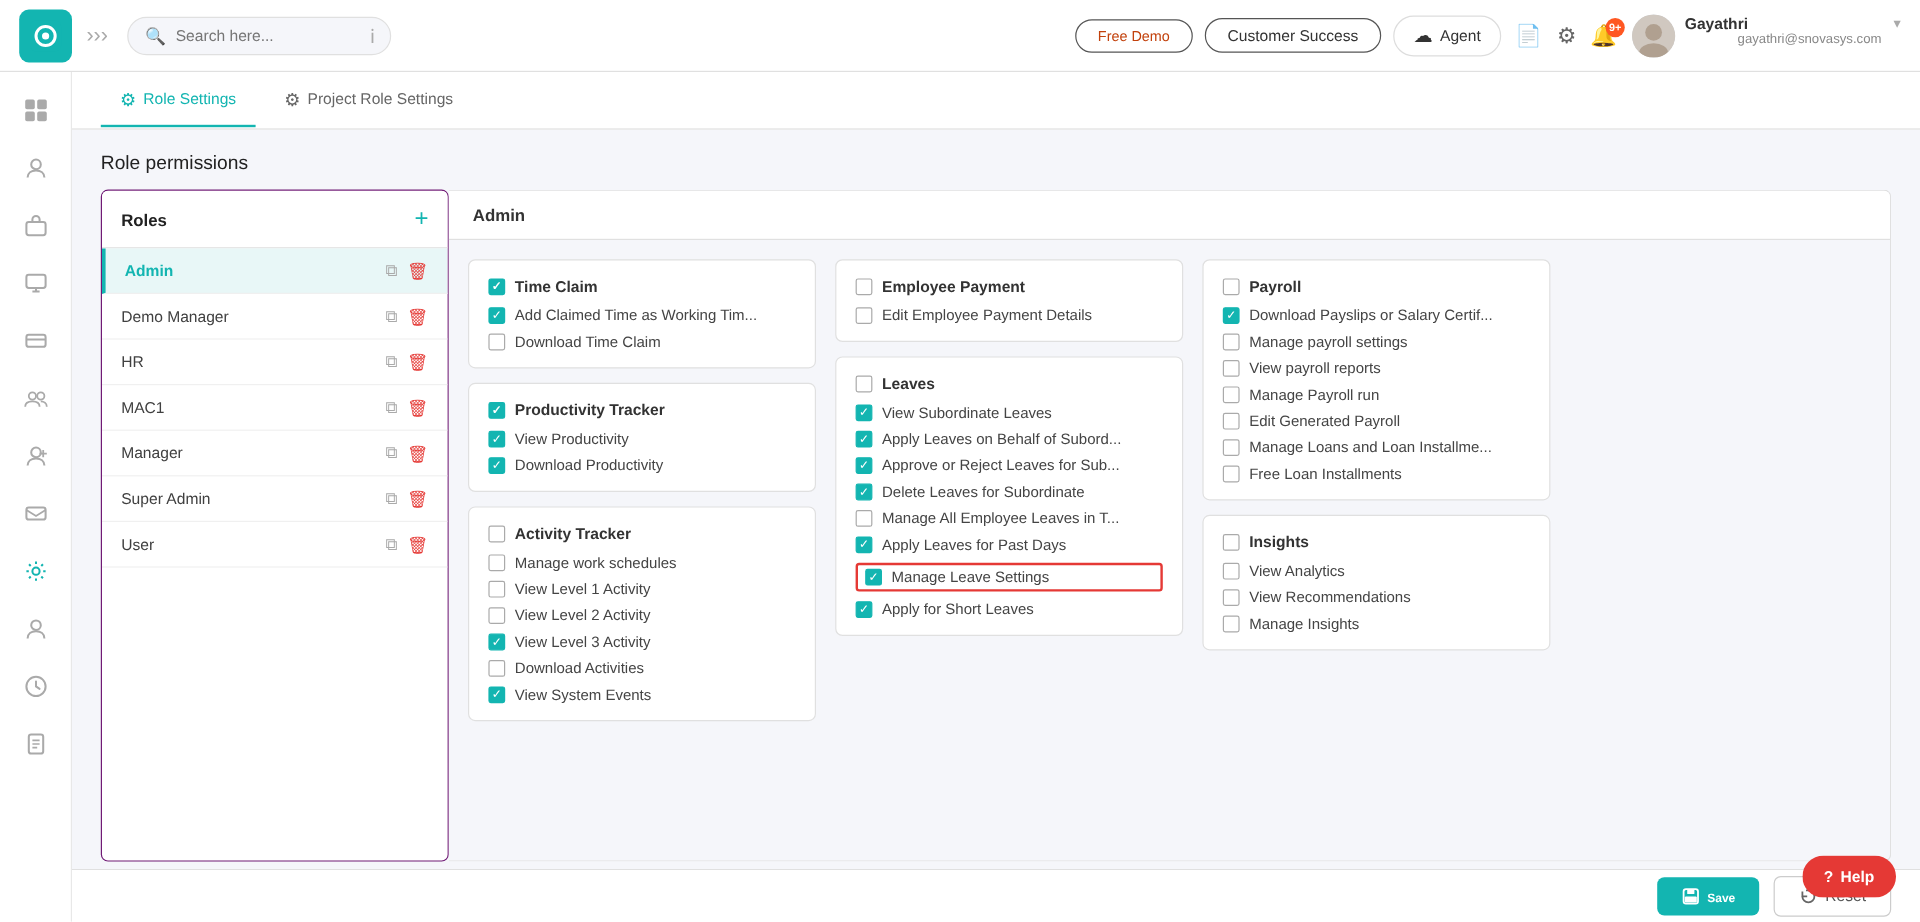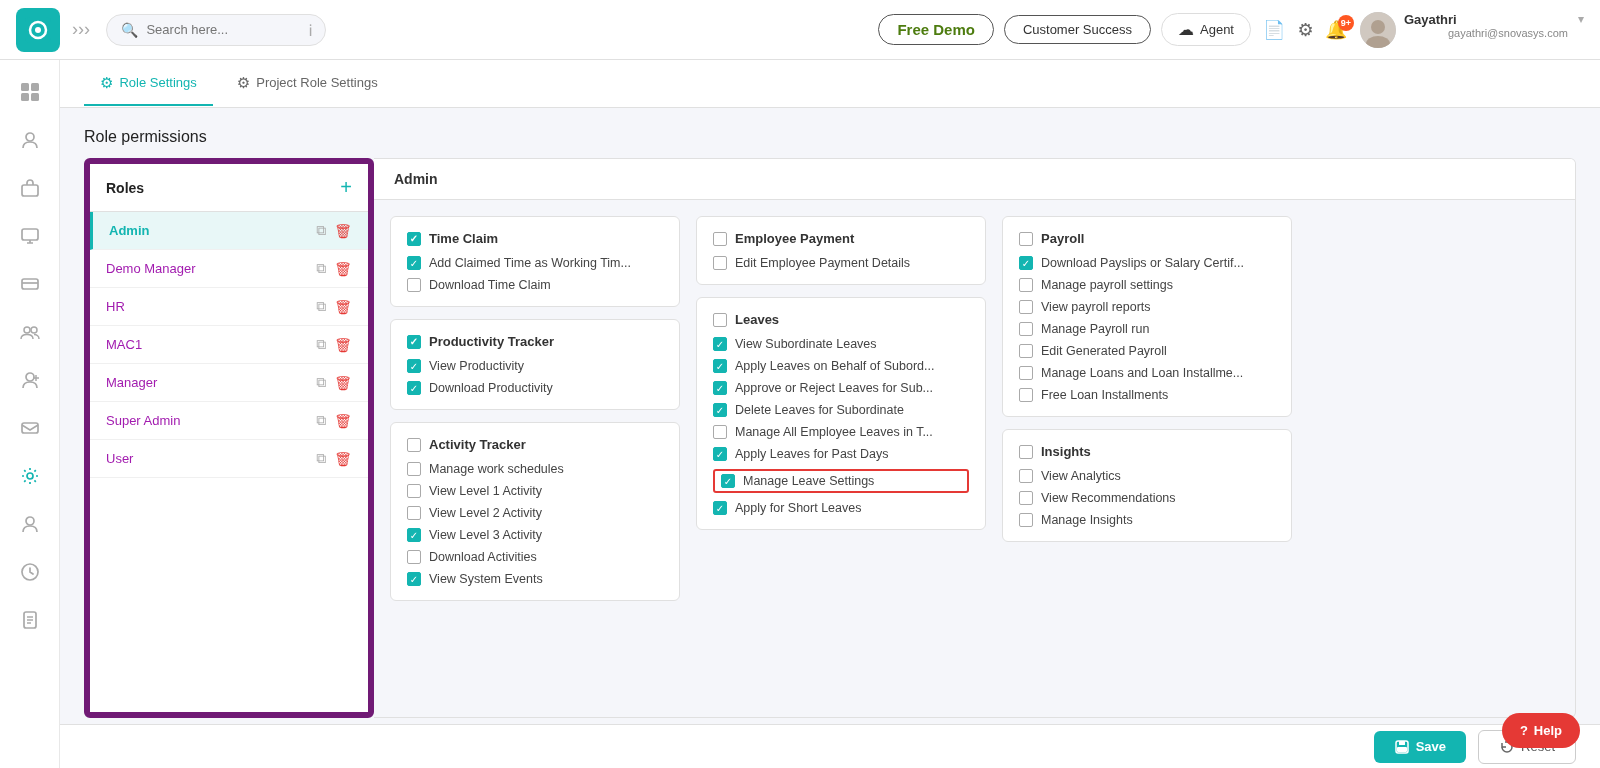--- a/index.html
+++ b/index.html
@@ -20,21 +20,21 @@
       display: flex; align-items: center; background: #f5f6fa; border: 1px solid #e0e0e0;
       border-radius: 20px; padding: 4px 14px; gap: 8px; width: 220px;
     }
     .search-icon { color: #aaa; font-size: 14px; }
     .search-input { border: none; background: transparent; outline: none; font-size: 13px; color: #888; width: 150px; }
     .info-icon { color: #aaa; font-size: 16px; margin-left: 4px; }
     .topbar-center { flex: 1; }
     .top-actions { display: flex; align-items: center; gap: 10px; }
     .btn-free-demo {
       border: 1.5px solid #555; background: #fff; border-radius: 20px; padding: 6px 18px;
-      font-size: 15px; cursor: pointer; color: #4d7c0f; font-weight: 700;
+      font-size: 12px; cursor: pointer; color: #c2410c; font-weight: 400;
     }
     .btn-customer-success {
       border: 1.5px solid #555; background: #fff; border-radius: 20px; padding: 6px 18px;
       font-size: 13px; cursor: pointer; color: #333; font-weight: 500;
     }
     .btn-agent {
       display: flex; align-items: center; gap: 6px; border: 1.5px solid #ddd; background: #fff;
       border-radius: 20px; padding: 6px 16px; font-size: 13px; cursor: pointer; color: #333;
     }
     .topbar-icons { display: flex; align-items: center; gap: 12px; }
@@ -89,35 +89,35 @@
 
     
     .content { padding: 20px 24px; height: calc(768px - 60px - 48px - 44px); overflow: hidden; }
     .page-title { font-size: 16px; font-weight: 400; color: #222; margin-bottom: 12px; }
 
     
     .role-perm-layout { display: flex; height: calc(768px - 60px - 48px - 44px - 56px); }
 
     
     .roles-panel {
-      width: 290px; background: #fff; border: 6px solid #701a75; border-radius: 6px;
+      width: 290px; background: #fff; border: 1px solid #701a75; border-radius: 6px;
       overflow: hidden; flex-shrink: 0;
     }
     .roles-header {
       display: flex; align-items: center; justify-content: space-between;
       padding: 12px 16px; border-bottom: 1px solid #e0e0e0; background: #fff;
     }
     .roles-title { font-weight: 700; font-size: 14px; color: #222; }
     .add-btn { background: none; border: none; color: #13b5b1; font-size: 20px; cursor: pointer; }
     .role-item {
       display: flex; align-items: center; justify-content: space-between;
       padding: 10px 16px; border-bottom: 1px solid #f0f0f0; cursor: pointer;
     }
     .role-item.active { background: #e8f7f7; border-left: 3px solid #13b5b1; }
-    .role-name { font-size: 13px; color: #a21caf; }
+    .role-name { font-size: 13px; color: #404040; }
     .role-item.active .role-name { font-weight: 600; color: #13b5b1; }
     .role-actions { display: flex; gap: 8px; }
     .role-action-btn { background: none; border: none; cursor: pointer; color: #aaa; font-size: 14px; }
 
     
     .perms-panel {
       flex: 1; background: #f5f6fa; overflow-x: auto; overflow-y: auto;
       border: 1px solid #e0e0e0; border-left: none; border-radius: 0 6px 6px 0;
     }
     .perms-header {
@@ -147,22 +147,22 @@
     }
     .cb.checked { background: #13b5b1; border-color: #13b5b1; color: #fff; font-size: 10px; }
 
     
     .bottom-bar {
       position: fixed; bottom: 0; right: 0; left: 60px;
       height: 44px; background: #fff; border-top: 1px solid #e0e0e0;
       display: flex; align-items: center; justify-content: flex-end; padding: 0 24px; gap: 12px;
     }
     .btn-save {
-      display: flex; align-items: center; gap: 6px; background: #13b5b1; color: #fff;
-      border: none; border-radius: 6px; padding: 8px 20px; cursor: pointer; font-size: 13px; font-weight: 600;
+      display: flex; align-items: flex-end; gap: 6px; background: #13b5b1; color: #fff;
+      border: none; border-radius: 6px; padding: 8px 20px; cursor: pointer; font-size: 10px; font-weight: 600;
     }
     .btn-reset {
       display: flex; align-items: center; gap: 6px; background: #fff; color: #555;
       border: 1.5px solid #ccc; border-radius: 6px; padding: 8px 20px; cursor: pointer; font-size: 13px; font-weight: 500;
     }
     .help-btn {
       position: fixed; bottom: 20px; right: 20px; background: #e53935; color: #fff;
       border-radius: 24px; padding: 10px 18px; border: none; cursor: pointer;
       font-size: 13px; font-weight: 600; display: flex; align-items: center; gap: 6px; z-index: 200;
     }

